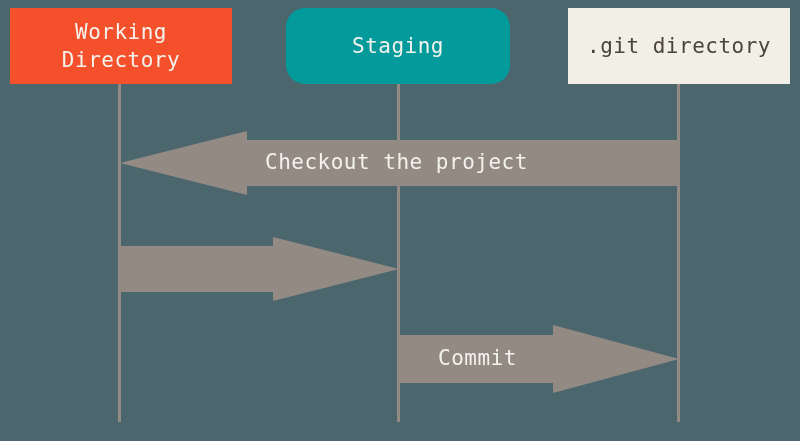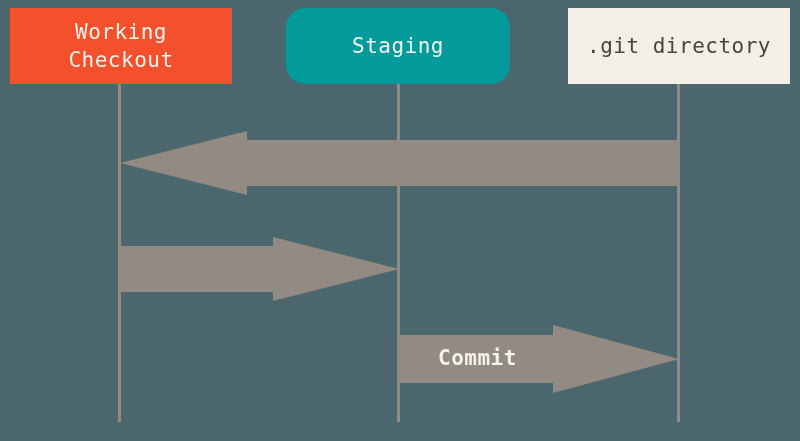--- a/index.html
+++ b/index.html
@@ -89,21 +89,21 @@
   #label-stage    { left: 131px; top: 255px; }
   #label-commit   { left: 438px; top: 348px; }
 </style>
 </head>
 <body>
 
 <div id="diagram" style="background: rgb(76, 102, 110);">
 
   <div class="node-box" id="box-working" style="background: rgb(244, 80, 43); color: rgb(244, 242, 236);">
     <span class="line">Working</span>
-    <span class="line">Checkout</span>
+    <span class="line">Directory</span>
   </div>
 
   <div class="node-box" id="box-staging" style="background: rgb(2, 154, 154); color: rgb(244, 242, 236);">
     <span class="line">Staging</span>
   </div>
 
   <div class="node-box" id="box-git" style="background: rgb(242, 239, 230); color: rgb(74, 68, 62);">
     <span class="line">.git directory</span>
   </div>
 
@@ -113,15 +113,16 @@
 
   <svg id="arrow-layer" viewBox="0 0 800 441" width="800" height="441">
 
     <polygon class="arrow-shape" points="120,163 247,131 247,140 679,140 679,186 247,186 247,195" fill="#938a84"></polygon>
 
     <polygon class="arrow-shape" points="119,246 273,246 273,237 399,269 273,301 273,292 119,292" fill="#938a84"></polygon>
 
     <polygon class="arrow-shape" points="398,335 553,335 553,325 679,359 553,393 553,383 398,383" fill="#938a84"></polygon>
   </svg>
 
-  <div class="arrow-label" id="label-commit" style="color: rgb(244, 242, 236); font-weight: bold;">Commit</div>
+  <div class="arrow-label" id="label-checkout" style="color: rgb(244, 242, 236);">Checkout the project</div>
+  <div class="arrow-label" id="label-commit" style="color: rgb(244, 242, 236);">Commit</div>
 
 </div>
 
 </body></html>

